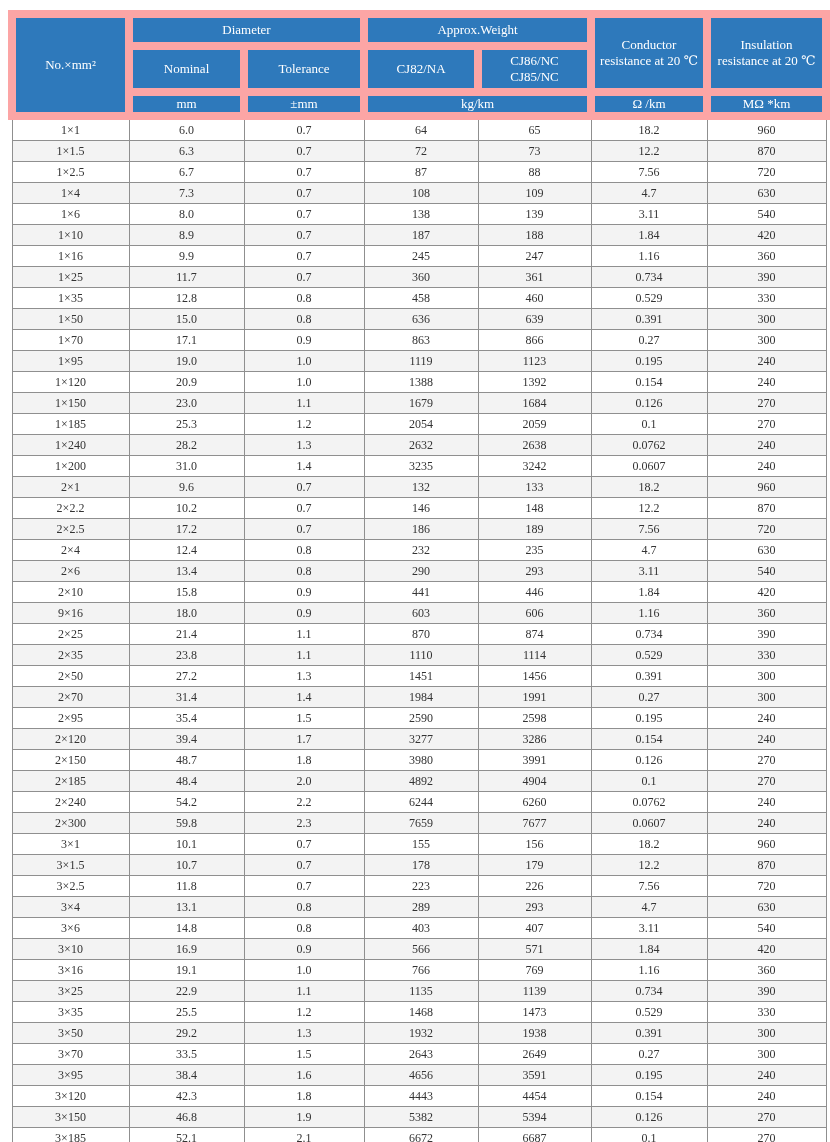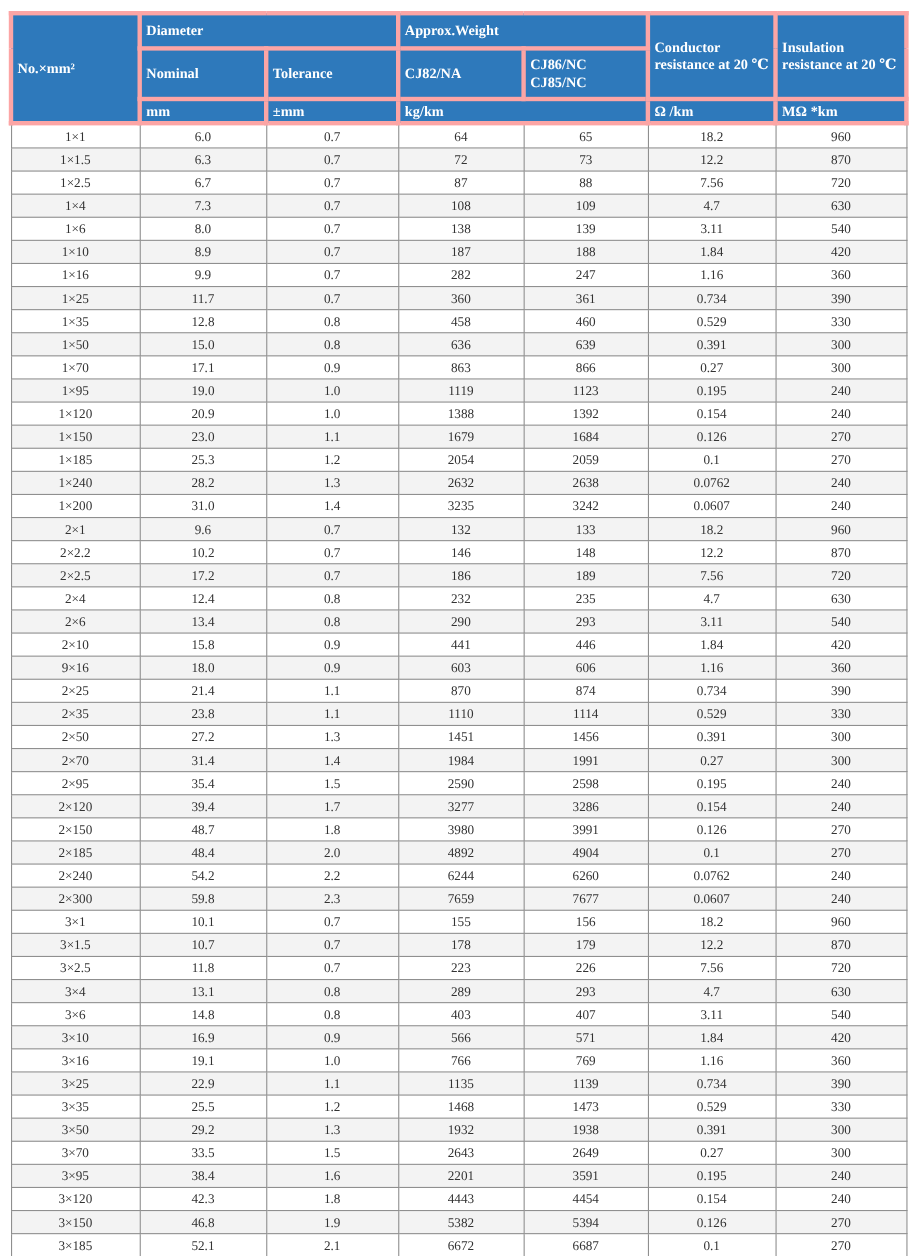--- a/index.html
+++ b/index.html
@@ -15,25 +15,25 @@
     position: absolute;
     left: 8px;
     top: 10px;
     width: 814px;
     border-collapse: collapse;
     table-layout: fixed;
   }
   .spec-table thead th {
     background: #2e79bb;
     color: #ffffff;
-    font-weight: bold;
+    font-weight: normal;
     font-size: 13px;
-    text-align: left;
+    text-align: center;
     vertical-align: middle;
-    border: 4px solid #fca5a5;
+    border: 8px solid #fca5a5;
     padding: 0 4px;
     line-height: 1.25;
   }
   .spec-table thead tr.group-row    { height: 32px; }
   .spec-table thead tr.label-row    { height: 46px; }
   .spec-table thead tr.units-row    { height: 22px; }
   .spec-table thead th.corner-cell  { font-size: 13px; }
   .spec-table tbody td {
     height: 20px;
     border: 1px solid #8f8f8f;
@@ -138,21 +138,21 @@
         <td>0.7</td>
         <td>187</td>
         <td>188</td>
         <td>1.84</td>
         <td>420</td>
       </tr>
       <tr>
         <td>1×16</td>
         <td>9.9</td>
         <td>0.7</td>
-        <td>282</td>
+        <td>245</td>
         <td>247</td>
         <td>1.16</td>
         <td>360</td>
       </tr>
       <tr>
         <td>1×25</td>
         <td>11.7</td>
         <td>0.7</td>
         <td>360</td>
         <td>361</td>
@@ -489,21 +489,21 @@
         <td>1.5</td>
         <td>2643</td>
         <td>2649</td>
         <td>0.27</td>
         <td>300</td>
       </tr>
       <tr>
         <td>3×95</td>
         <td>38.4</td>
         <td>1.6</td>
-        <td>2201</td>
+        <td>4656</td>
         <td>3591</td>
         <td>0.195</td>
         <td>240</td>
       </tr>
       <tr>
         <td>3×120</td>
         <td>42.3</td>
         <td>1.8</td>
         <td>4443</td>
         <td>4454</td>

